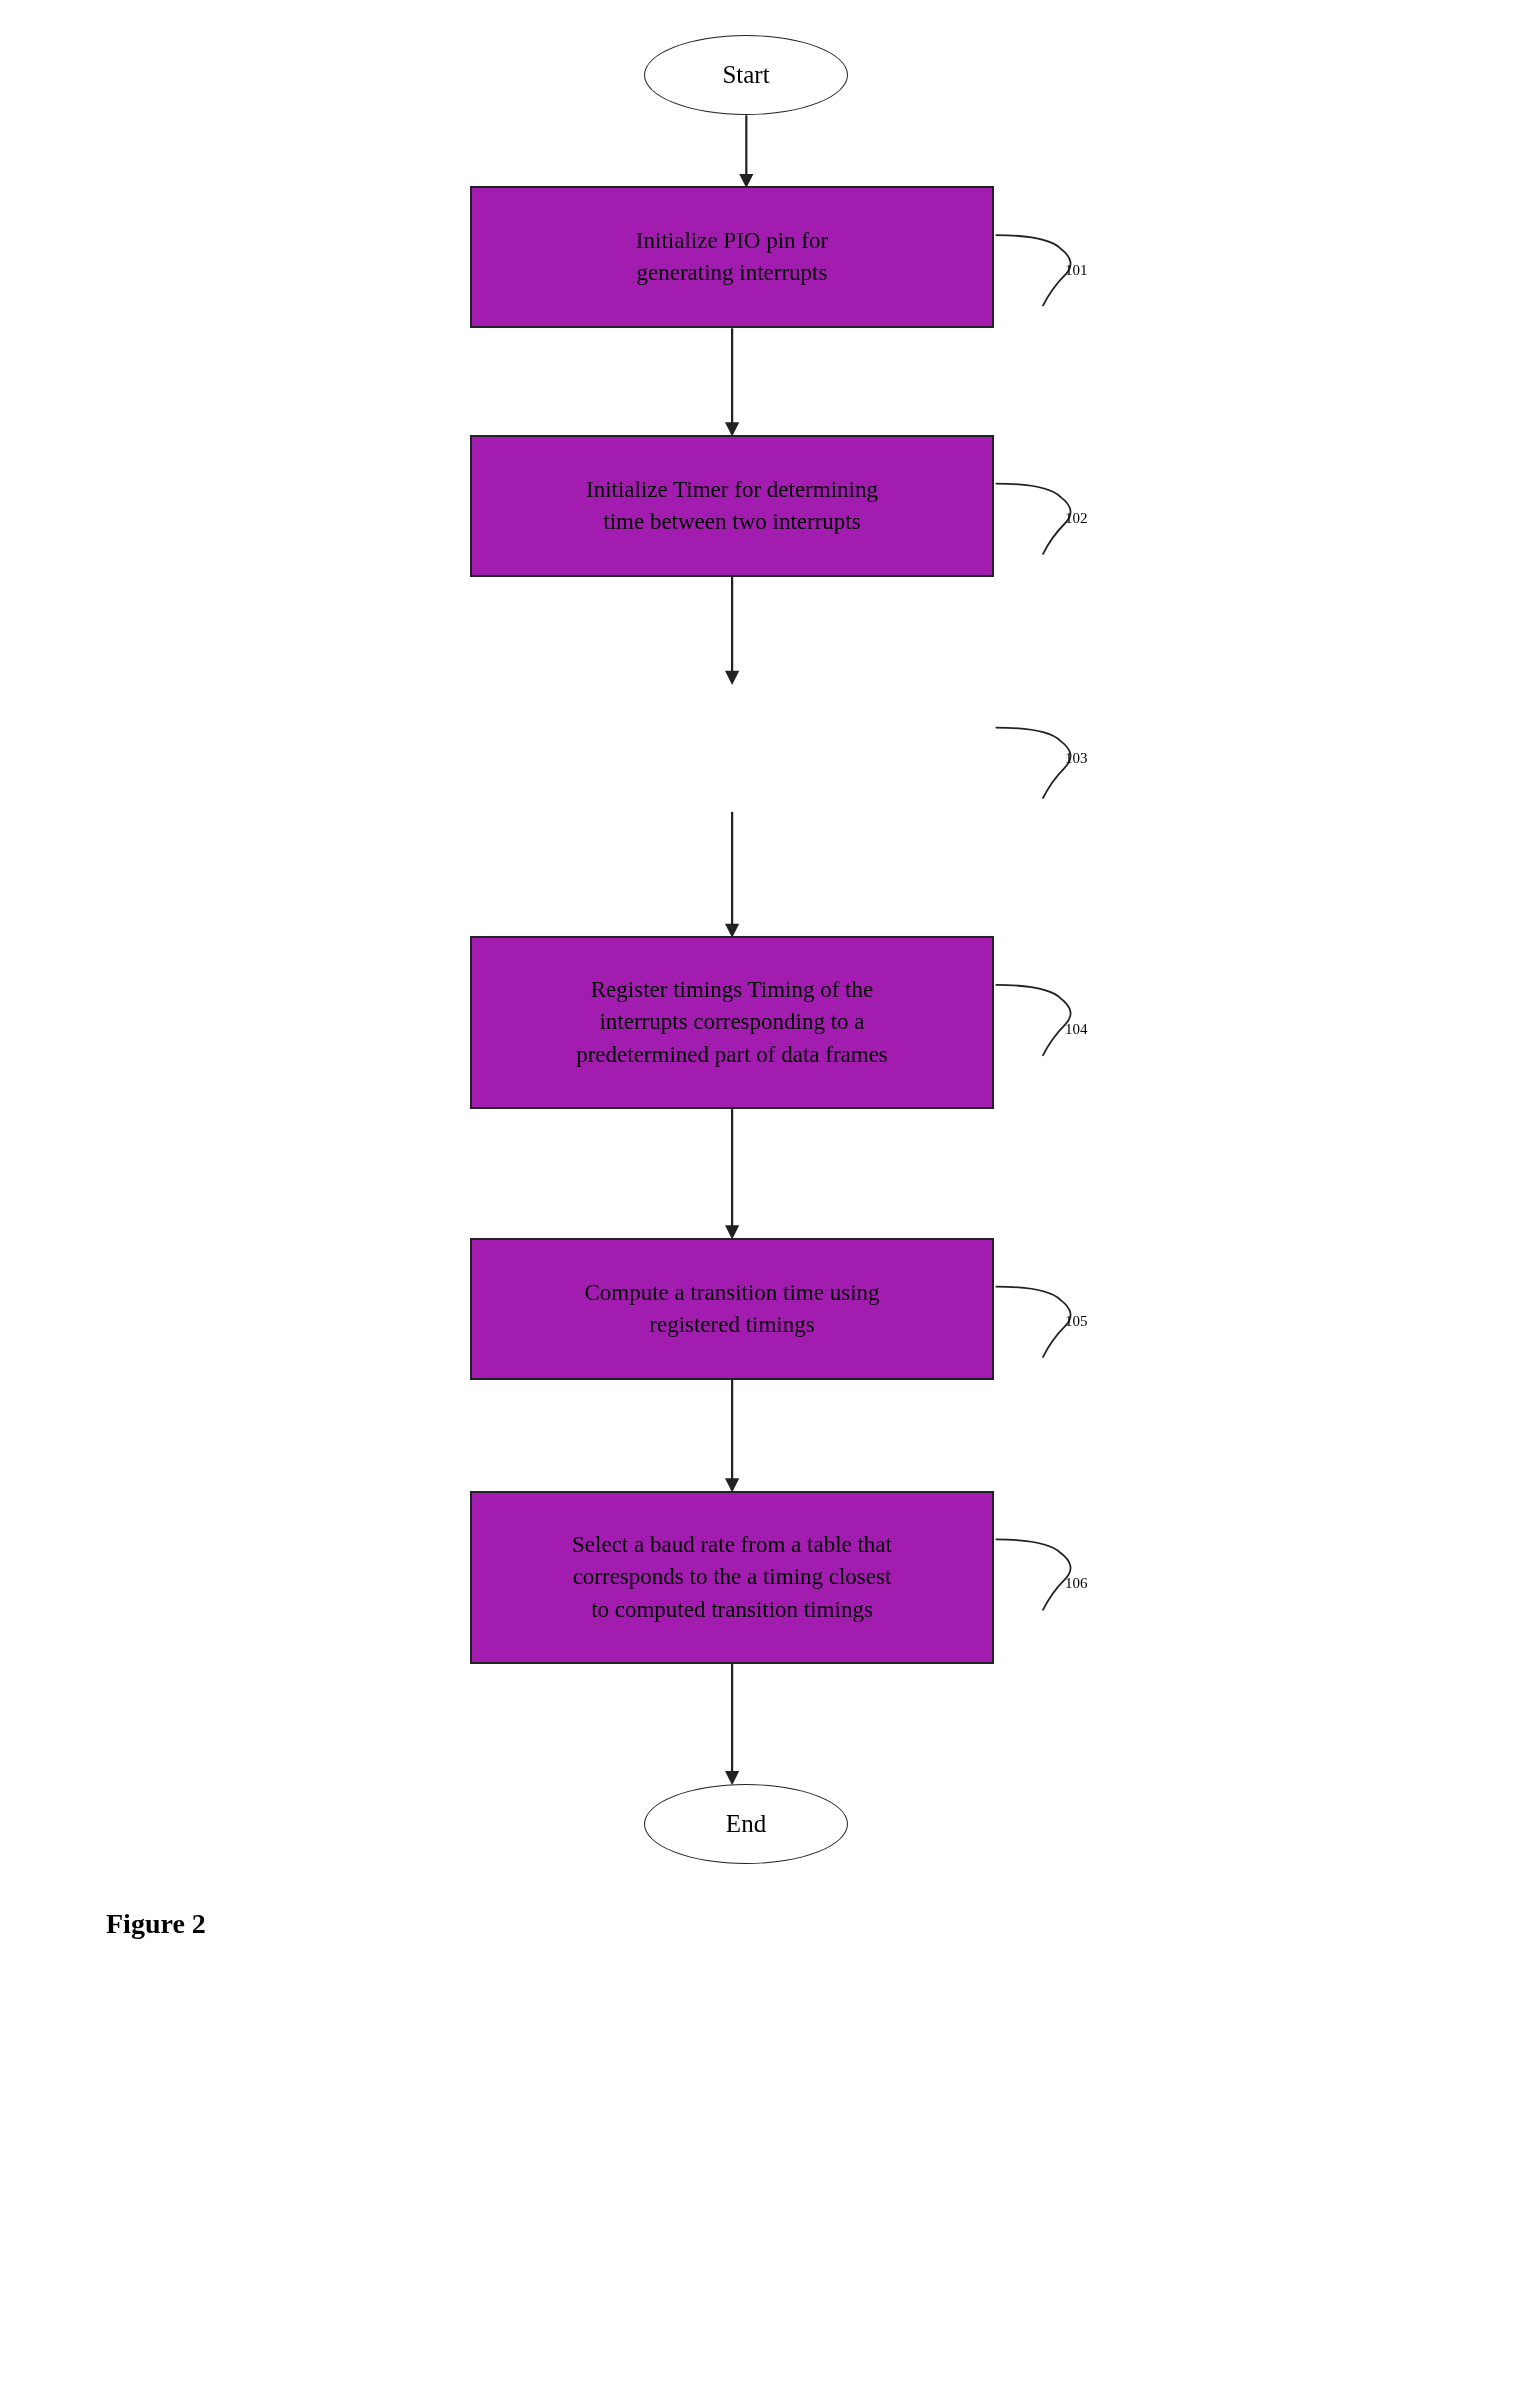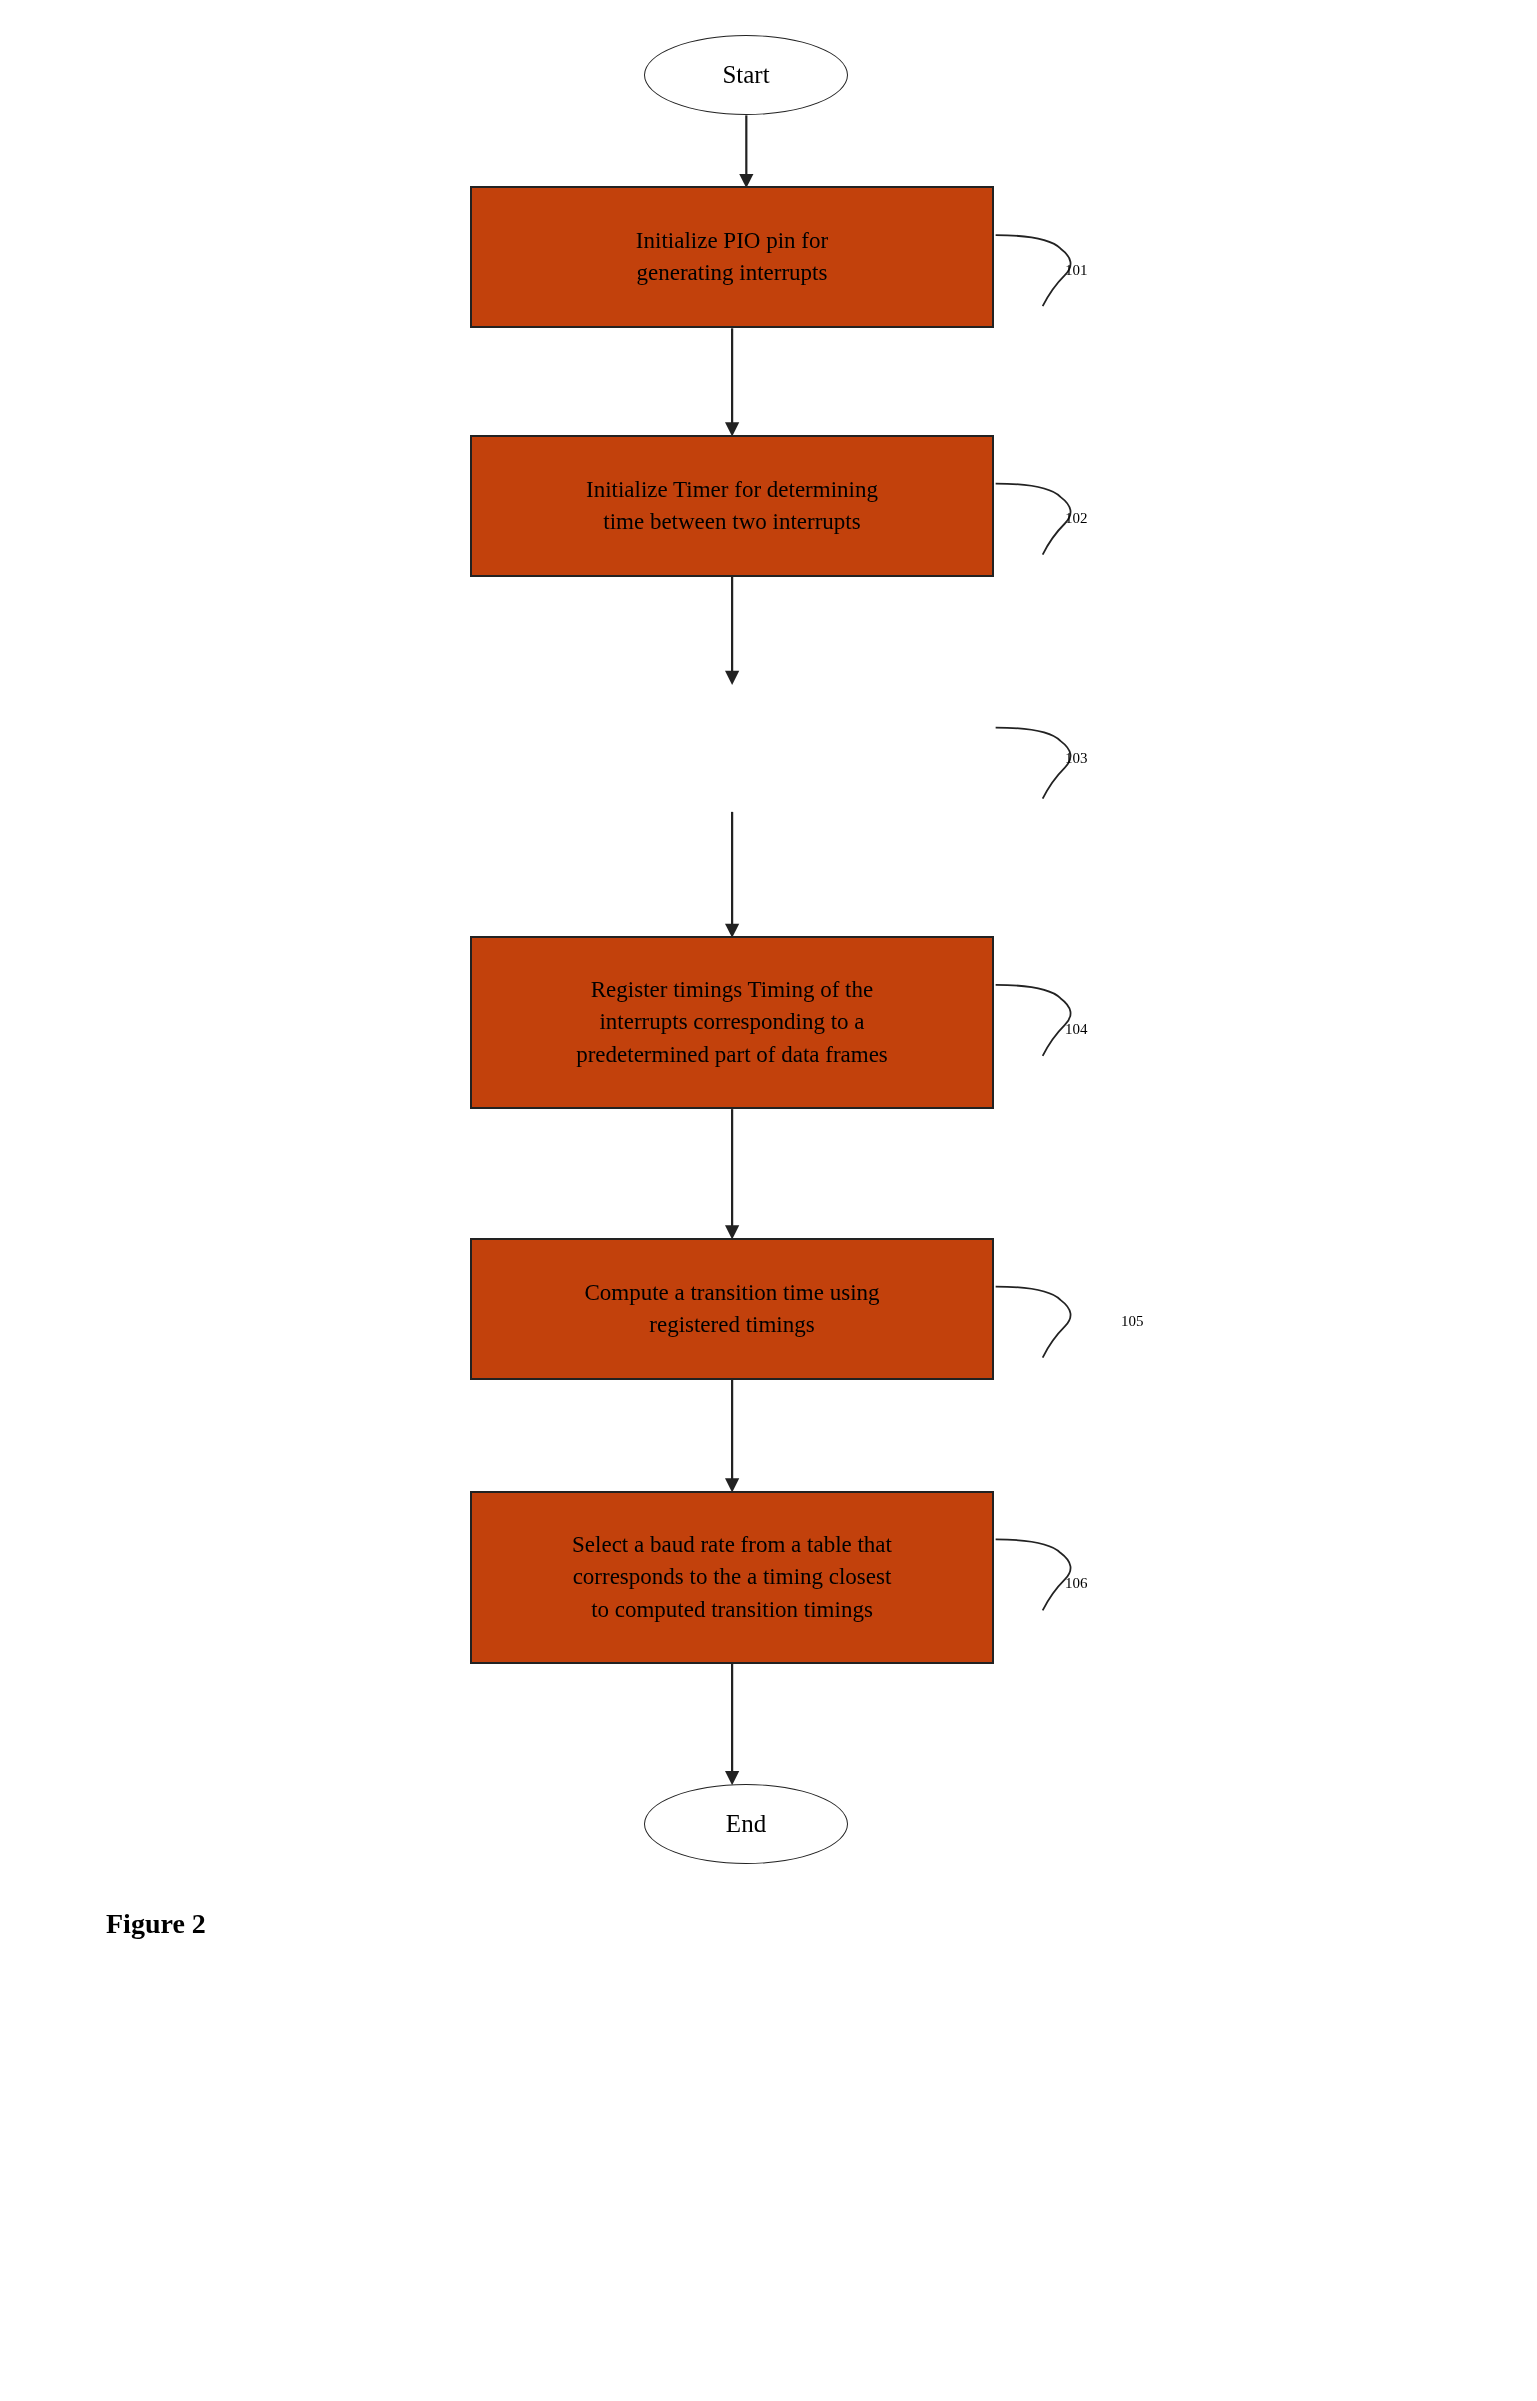--- a/index.html
+++ b/index.html
@@ -30,21 +30,21 @@
     .oval {
       border: 1.8px solid #222;
       border-radius: 50%;
       background: #fff;
       font-size: 25px;
       font-weight: normal;
     }
 
     .rect {
       border: 2.2px solid #222;
-      background: #c2410c;
+      background: #a21caf;
       font-size: 23px;
       line-height: 1.4;
       padding: 9px 16px;
     }
 
     
     .ref-label {
       position: absolute;
       font-size: 15px;
       font-family: 'Times New Roman', Times, serif;
@@ -126,21 +126,21 @@
   <span class="ref-label" style="left:1065px; top:750px;">103</span>
 
   <div class="shape rect" style="left:470px; top:936px; width:524px; height:173px;">
     <span>Register timings Timing of the<br>interrupts corresponding to a<br>predetermined part of data frames</span>
   </div>
   <span class="ref-label" style="left:1065px; top:1021px;">104</span>
 
   <div class="shape rect" style="left:470px; top:1238px; width:524px; height:142px;text-align:center;">
     <span>Compute a transition time using<br>registered timings</span>
   </div>
-  <span class="ref-label" style="left:1121px; top:1313px;">105</span>
+  <span class="ref-label" style="left:1065px; top:1313px;">105</span>
 
   <div class="shape rect" style="left:470px; top:1491px; width:524px; height:173px;">
     <span>Select a baud rate from a table that<br>corresponds to the a timing closest<br>to computed transition timings</span>
   </div>
   <span class="ref-label" style="left:1065px; top:1575px;">106</span>
 
   <div class="shape oval" style="left:644px; top:1784px; width:204px; height:80px;">
     <span>End</span>
   </div>
 

